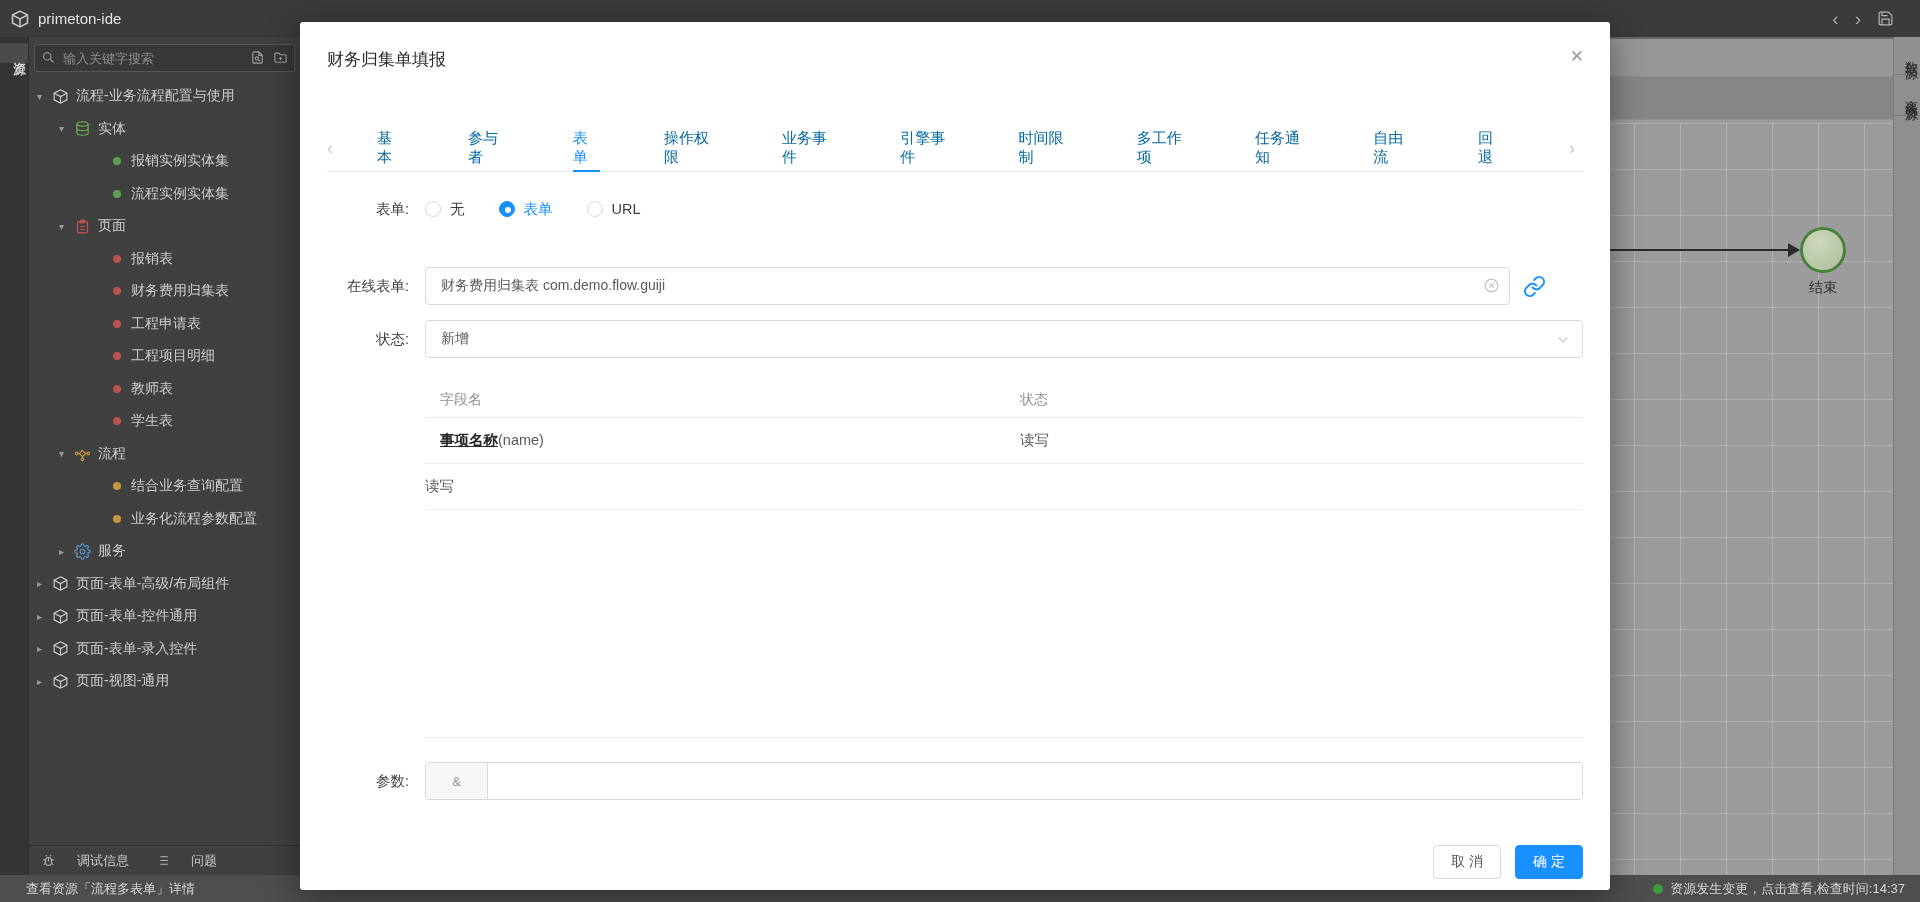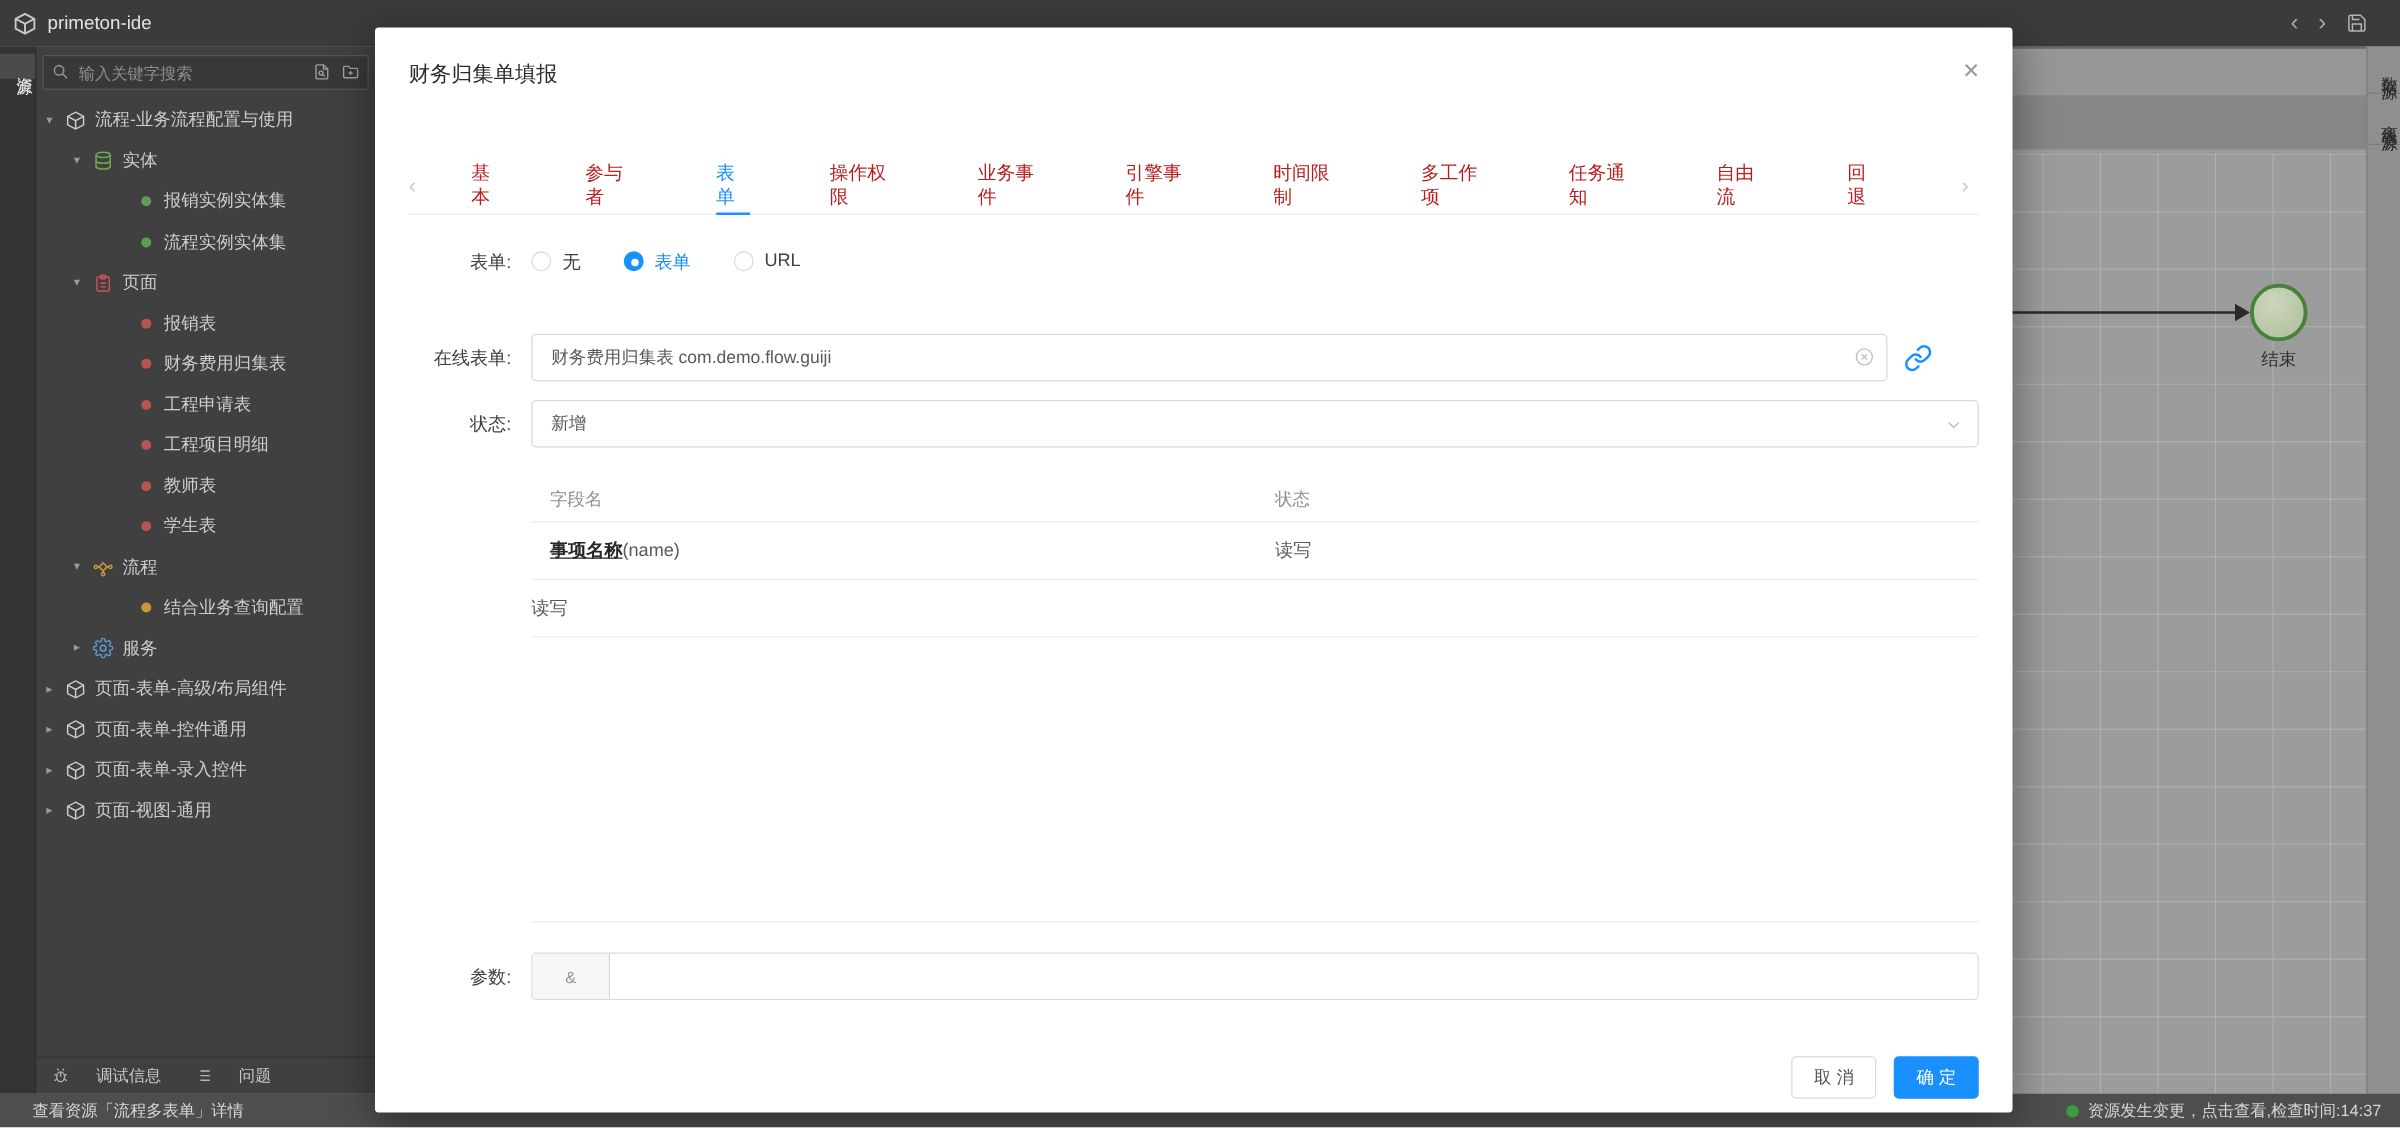--- a/index.html
+++ b/index.html
@@ -76,21 +76,21 @@
     letter-spacing:3px; padding:14px 0; border-bottom:1px solid #7c7c7c; cursor:pointer; }
 
   
   .modal { position:absolute; left:300px; top:22px; width:1310px; height:868px; background:#ffffff; border-radius:3px;
     box-shadow:0 8px 34px rgba(0,0,0,0.42); z-index:10; }
   .modal-title { position:absolute; left:27px; top:26px; font-size:17px; font-weight:500; color:#2b2b2b; }
   .modal-close { position:absolute; right:26px; top:26px; font-size:17px; color:#9b9b9b; cursor:pointer; line-height:1; }
   .tab-bar { position:absolute; left:27px; right:27px; top:104px; height:46px; display:flex; align-items:stretch; border-bottom:1px solid #ececec; }
   .tab-chev { align-self:center; color:#c9c9c9; font-size:18px; width:14px; cursor:pointer; }
   .tabs { display:flex; margin-left:36px; flex:1; }
-  .tab { display:flex; align-items:center; margin-right:64px; font-size:15px; color:#b91c1c; cursor:pointer; border-bottom:2px solid transparent; margin-bottom:-1px; }
+  .tab { display:flex; align-items:center; margin-right:64px; font-size:15px; color:#0369a1; cursor:pointer; border-bottom:2px solid transparent; margin-bottom:-1px; }
   .tab.active { color:#1890ff; border-bottom-color:#1890ff; }
   .frow { position:absolute; left:0; right:27px; display:flex; align-items:center; }
   .flabel { width:109px; text-align:right; font-size:14.5px; color:#3f3f3f; flex:none; }
   .fcontrol { margin-left:16px; flex:1; display:flex; align-items:center; }
   .row-radio { top:172px; height:30px; }
   .radio-opt { display:flex; align-items:center; margin-right:34px; cursor:pointer; }
   .radio-circle { width:16px; height:16px; border:1px solid #d9d9d9; border-radius:50%; background:#fff; position:relative; flex:none; }
   .radio-circle.checked { background:#1890ff; border-color:#1890ff; }
   .radio-circle.checked::after { content:''; position:absolute; left:5px; top:5px; width:6px; height:6px; border-radius:50%; background:#fff; }
   .radio-text { margin-left:9px; font-size:14.5px; color:#3f3f3f; }
@@ -252,20 +252,25 @@
               <path d="M5.6 12h1.9M16.5 12h1.9M12 16.5v1.9"></path>
             </svg>
           </span>
           <span>流程</span>
         </div>
         <div class="tree-row lvl2">
           <span class="twisty"></span>
           <span class="dot dot-orange"></span>
           <span>结合业务查询配置</span>
         </div>
+        <div class="tree-row lvl2">
+          <span class="twisty"></span>
+          <span class="dot dot-orange"></span>
+          <span>业务化流程参数配置</span>
+        </div>
         <div class="tree-row lvl1">
           <span class="twisty">▸</span>
           <span class="node-icon ic-gear">
             <svg viewBox="0 0 24 24" fill="none" stroke="currentColor" stroke-width="1.6">
               <circle cx="12" cy="12" r="3.2"></circle>
               <path d="M19.4 15a1.65 1.65 0 0 0 .33 1.82l.06.06a2 2 0 1 1-2.83 2.83l-.06-.06a1.65 1.65 0 0 0-1.82-.33 1.65 1.65 0 0 0-1 1.51V21a2 2 0 1 1-4 0v-.09a1.65 1.65 0 0 0-1-1.51 1.65 1.65 0 0 0-1.82.33l-.06.06a2 2 0 1 1-2.83-2.83l.06-.06a1.65 1.65 0 0 0 .33-1.82 1.65 1.65 0 0 0-1.51-1H3a2 2 0 1 1 0-4h.09a1.65 1.65 0 0 0 1.51-1 1.65 1.65 0 0 0-.33-1.82l-.06-.06a2 2 0 1 1 2.83-2.83l.06.06a1.65 1.65 0 0 0 1.82.33h.08a1.65 1.65 0 0 0 1-1.51V3a2 2 0 1 1 4 0v.09a1.65 1.65 0 0 0 1 1.51h.08a1.65 1.65 0 0 0 1.82-.33l.06-.06a2 2 0 1 1 2.83 2.83l-.06.06a1.65 1.65 0 0 0-.33 1.82v.08a1.65 1.65 0 0 0 1.51 1H21a2 2 0 1 1 0 4h-.09a1.65 1.65 0 0 0-1.51 1z"></path>
             </svg>
           </span>
           <span>服务</span>
         </div>

